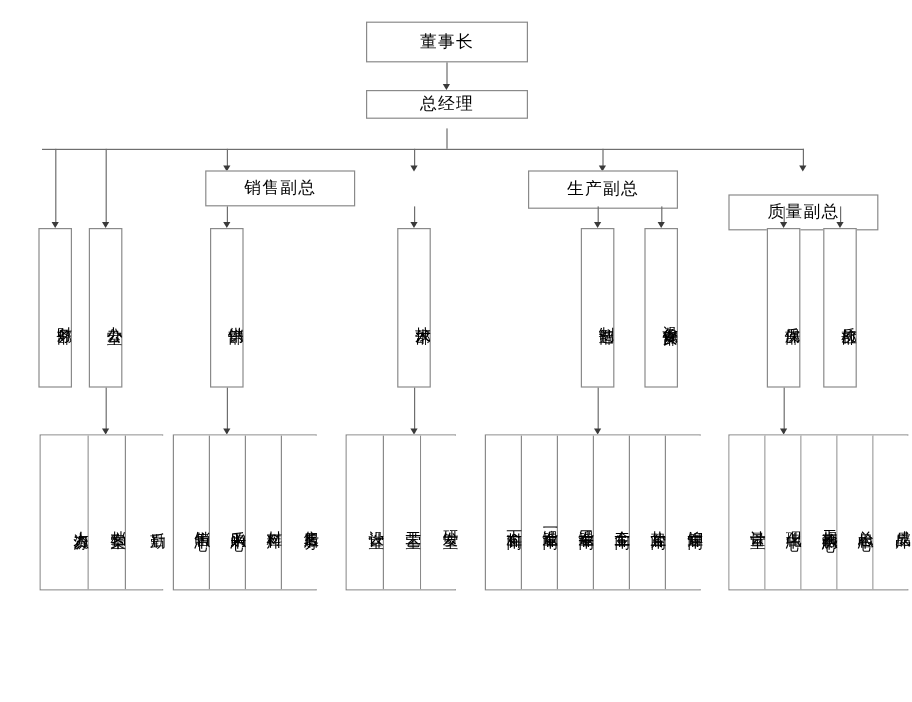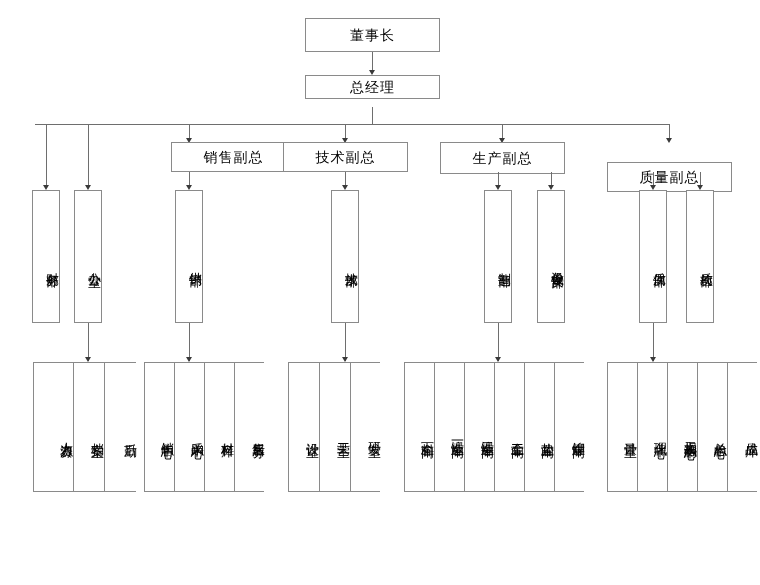--- a/index.html
+++ b/index.html
@@ -134,23 +134,20 @@
 
   <div class="vline" style="left:502px; top:124px; height:17px;"></div>
   <div class="arrow" style="left:499px; top:138px;"></div>
 
   <div class="vline" style="left:669px; top:124px; height:17px;"></div>
   <div class="arrow" style="left:666px; top:138px;"></div>
 
   <div class="box horiz" style="left:127px; top:142px; width:125px; height:30px;margin-left:44px;">
     <span>销售副总</span>
   </div>
-  <div class="box horiz" style="left:283px; top:142px; width:125px; height:30px;">
-    <span>技术副总</span>
-  </div>
   <div class="box horiz" style="left:440px; top:142px; width:125px; height:32px;">
     <span>生产副总</span>
   </div>
   <div class="box horiz" style="left:607px; top:142px; width:125px; height:30px;margin-top:20px;">
     <span>质量副总</span>
   </div>
 
   <div class="vline" style="left:189px; top:172px; height:16px;"></div>
   <div class="arrow" style="left:186px; top:185px;"></div>
 

